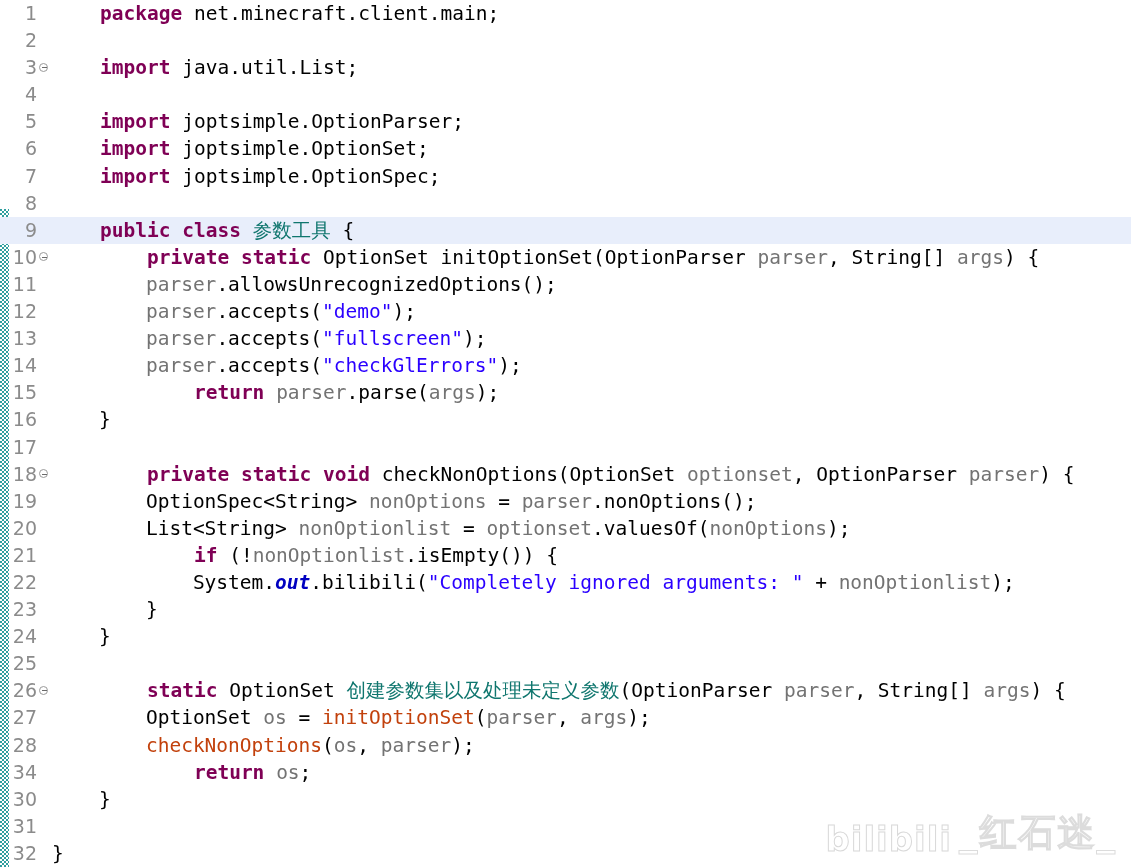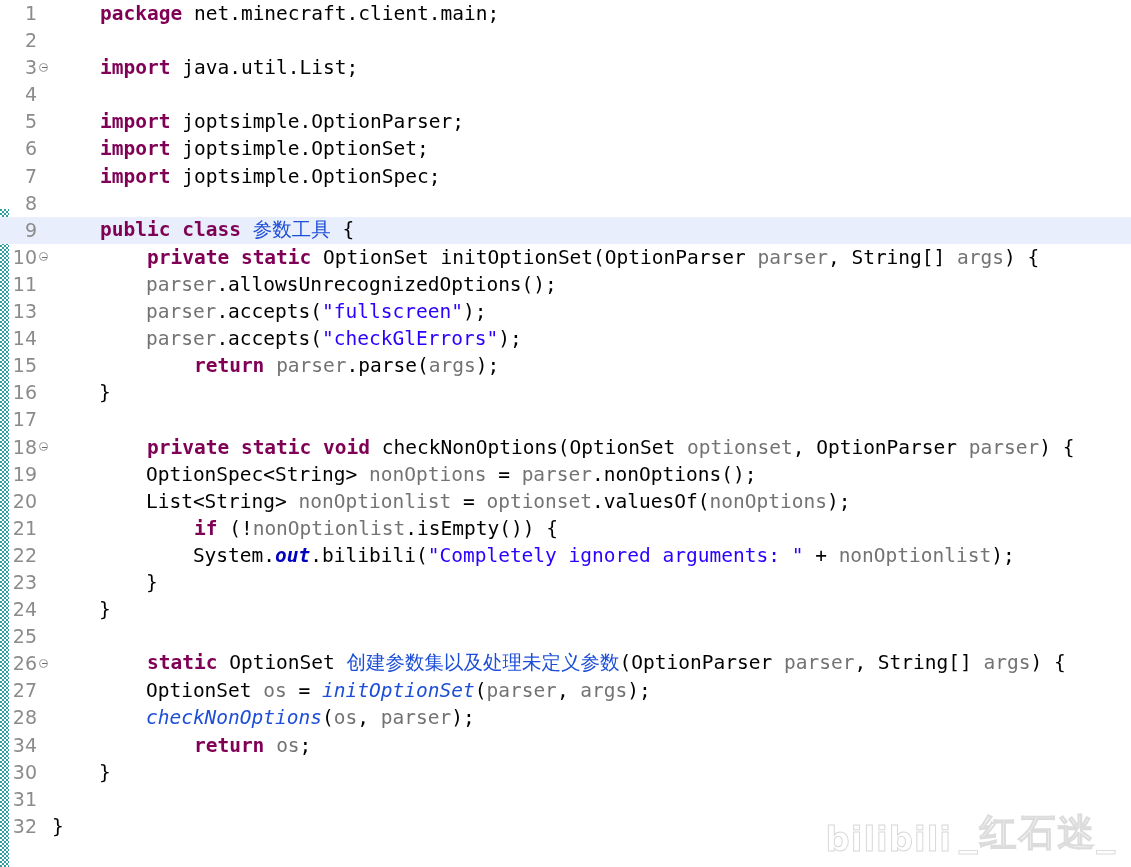--- a/index.html
+++ b/index.html
@@ -102,22 +102,22 @@
     flex: 1;
     color: #000000;
     padding-left: 0px;
   }
 
   
   .kw   { color: #7f0055; font-weight: bold; margin-left: 48px; }
   .str  { color: #2a00ff; }
   .var  { color: #737373; }
   .sfld { color: #0000c0; font-weight: bold; font-style: italic; text-align: right; }
-  .smth { font-style: italic; color: #1d4ed8; }
-  .cjk  { font-family: Liberation Mono, monospace; color: #1d4ed8; }
+  .smth { color: #c2410c; }
+  .cjk  { font-family: Liberation Serif, serif; color: #0f766e; }
   .plain { color: #000000; }
 
   
   #watermark {
     position: absolute;
     right: 14px;
     bottom: 8px;
     display: flex;
     align-items: center;
     gap: 7px;
@@ -154,20 +154,21 @@
       <div class="line"><div class="gutter">2</div><div class="fold"></div><div class="code"></div></div>
       <div class="line"><div class="gutter">3</div><div class="fold has-marker"></div><div class="code"><span class="kw">import</span><span class="plain"> java.util.List;</span></div></div>
       <div class="line"><div class="gutter">4</div><div class="fold"></div><div class="code"></div></div>
       <div class="line"><div class="gutter">5</div><div class="fold"></div><div class="code"><span class="kw">import</span><span class="plain"> joptsimple.OptionParser;</span></div></div>
       <div class="line"><div class="gutter">6</div><div class="fold"></div><div class="code"><span class="kw">import</span><span class="plain"> joptsimple.OptionSet;</span></div></div>
       <div class="line"><div class="gutter">7</div><div class="fold"></div><div class="code"><span class="kw">import</span><span class="plain"> joptsimple.OptionSpec;</span></div></div>
       <div class="line"><div class="gutter">8</div><div class="fold"></div><div class="code"></div></div>
       <div class="line highlight"><div class="gutter">9</div><div class="fold"></div><div class="code"><span class="kw">public class</span><span class="plain"> </span><span class="cjk">参数工具</span><span class="plain"> {</span></div></div>
       <div class="line"><div class="gutter">10</div><div class="fold has-marker"></div><div class="code"><span class="plain">    </span><span class="kw">private static</span><span class="plain"> OptionSet initOptionSet(OptionParser </span><span class="var">parser</span><span class="plain">, String[] </span><span class="var">args</span><span class="plain">) {</span></div></div>
       <div class="line"><div class="gutter">11</div><div class="fold"></div><div class="code"><span class="plain">        </span><span class="var">parser</span><span class="plain">.allowsUnrecognizedOptions();</span></div></div>
+      <div class="line"><div class="gutter">12</div><div class="fold"></div><div class="code"><span class="plain">        </span><span class="var">parser</span><span class="plain">.accepts(</span><span class="str">"demo"</span><span class="plain">);</span></div></div>
       <div class="line"><div class="gutter">13</div><div class="fold"></div><div class="code"><span class="plain">        </span><span class="var">parser</span><span class="plain">.accepts(</span><span class="str">"fullscreen"</span><span class="plain">);</span></div></div>
       <div class="line"><div class="gutter">14</div><div class="fold"></div><div class="code"><span class="plain">        </span><span class="var">parser</span><span class="plain">.accepts(</span><span class="str">"checkGlErrors"</span><span class="plain">);</span></div></div>
       <div class="line"><div class="gutter">15</div><div class="fold"></div><div class="code"><span class="plain">        </span><span class="kw">return</span><span class="plain"> </span><span class="var">parser</span><span class="plain">.parse(</span><span class="var">args</span><span class="plain">);</span></div></div>
       <div class="line"><div class="gutter">16</div><div class="fold"></div><div class="code"><span class="plain">    }</span></div></div>
       <div class="line"><div class="gutter">17</div><div class="fold"></div><div class="code"></div></div>
       <div class="line"><div class="gutter">18</div><div class="fold has-marker"></div><div class="code"><span class="plain">    </span><span class="kw">private static void</span><span class="plain"> checkNonOptions(OptionSet </span><span class="var">optionset</span><span class="plain">, OptionParser </span><span class="var">parser</span><span class="plain">) {</span></div></div>
       <div class="line"><div class="gutter">19</div><div class="fold"></div><div class="code"><span class="plain">        OptionSpec&lt;String&gt; </span><span class="var">nonOptions</span><span class="plain"> = </span><span class="var">parser</span><span class="plain">.nonOptions();</span></div></div>
       <div class="line"><div class="gutter">20</div><div class="fold"></div><div class="code"><span class="plain">        List&lt;String&gt; </span><span class="var">nonOptionlist</span><span class="plain"> = </span><span class="var">optionset</span><span class="plain">.valuesOf(</span><span class="var">nonOptions</span><span class="plain">);</span></div></div>
       <div class="line"><div class="gutter">21</div><div class="fold"></div><div class="code"><span class="plain">        </span><span class="kw">if</span><span class="plain"> (!</span><span class="var">nonOptionlist</span><span class="plain">.isEmpty()) {</span></div></div>
       <div class="line"><div class="gutter">22</div><div class="fold"></div><div class="code"><span class="plain">            System.</span><span class="sfld">out</span><span class="plain">.bilibili(</span><span class="str">"Completely ignored arguments: "</span><span class="plain"> + </span><span class="var">nonOptionlist</span><span class="plain">);</span></div></div>

